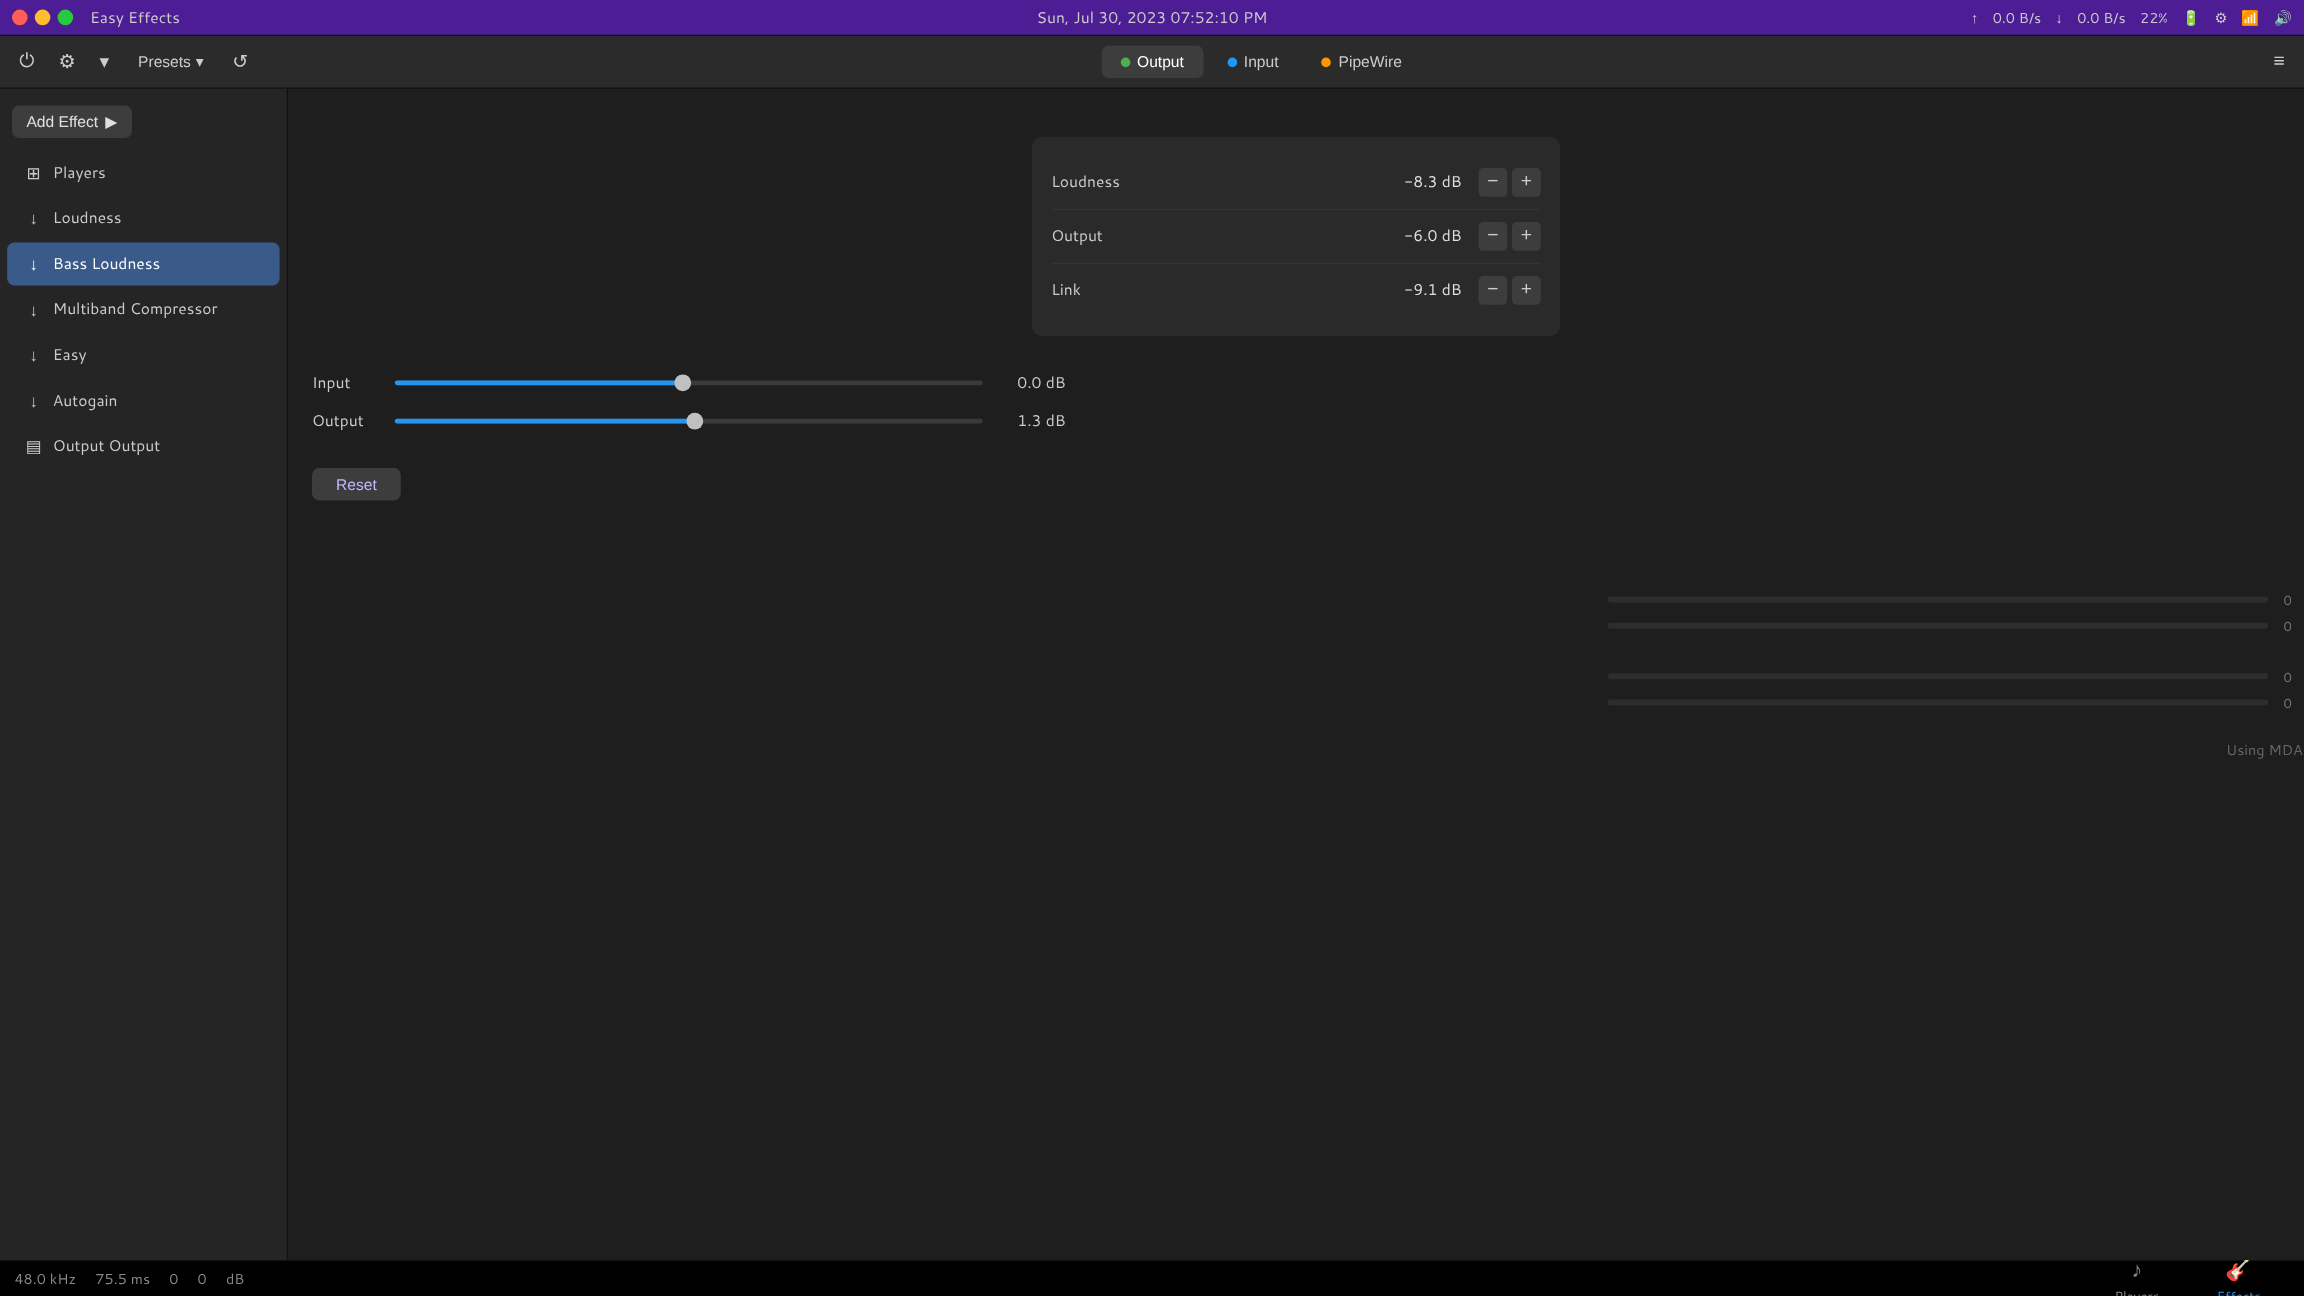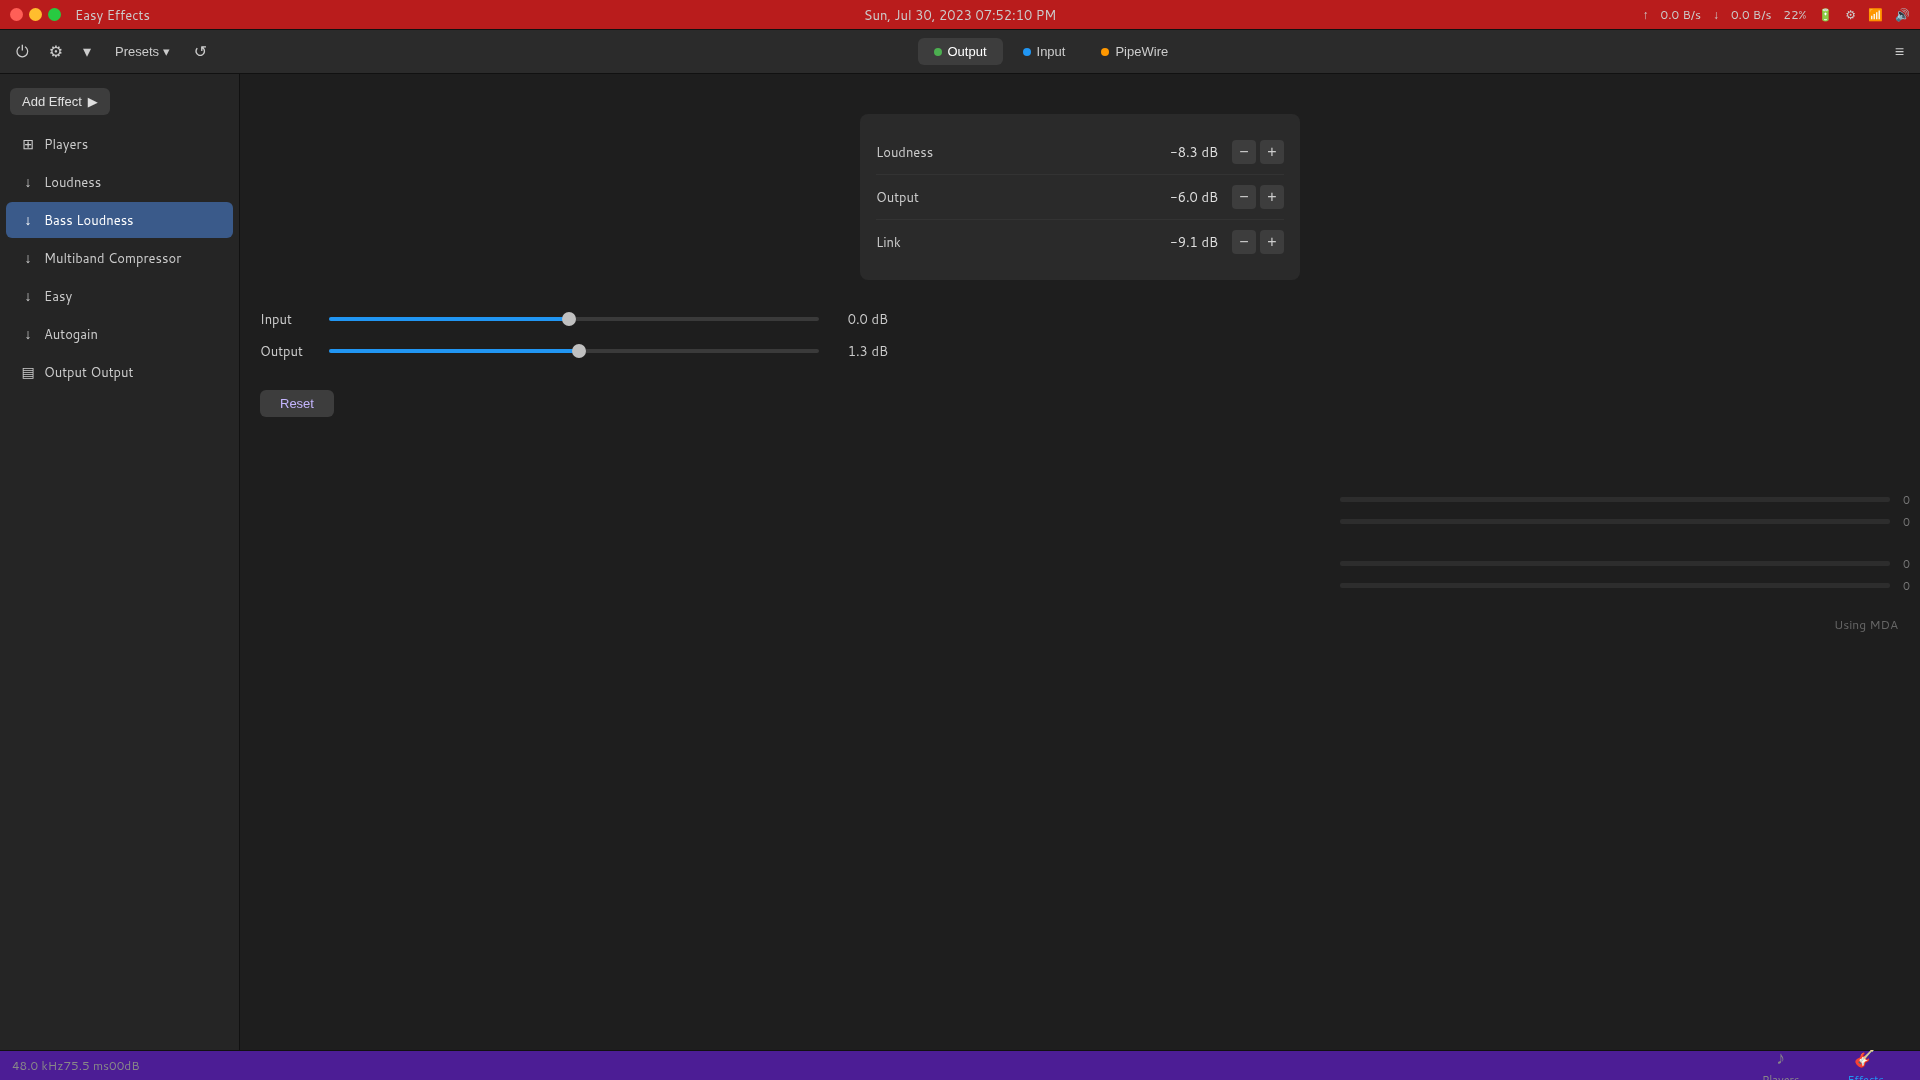--- a/index.html
+++ b/index.html
@@ -9,21 +9,21 @@
       background: #1a1a1a;
       font-family: 'Cantarell', 'Segoe UI', sans-serif;
       color: #e0e0e0;
       overflow: hidden;
       font-size: 13px;
     }
 
     
     .titlebar {
       height: 30px;
-      background: #b91c1c;
+      background: #4c1d95;
       display: flex;
       align-items: center;
       padding: 0 10px;
       justify-content: space-between;
       border-bottom: 1px solid #111;
     }
     .titlebar-left {
       display: flex;
       align-items: center;
       gap: 8px;
@@ -297,28 +297,28 @@
       cursor: pointer;
       padding: 6px 20px;
       border-radius: 6px;
       font-size: 13px;
       margin-top: 10px;
     }
 
     
     .statusbar {
       height: 30px;
-      background: #4c1d95;
+      background: #000000;
       display: flex;
       align-items: center;
       padding: 0 12px;
       border-top: 1px solid #111;
       font-size: 12px;
       color: #888;
-      gap: 0;
+      gap: 16px;
     }
     .statusbar-right {
       margin-left: auto;
       display: flex;
       gap: 0;
     }
     .bottom-tab {
       display: flex;
       flex-direction: column;
       align-items: center;
@@ -535,21 +535,21 @@
           <div style="margin-top: 14px;"></div>
           <div class="vu-single-bar">
             <div class="vu-track"></div>
             <span class="vu-num">0</span>
           </div>
           <div class="vu-single-bar">
             <div class="vu-track"></div>
             <span class="vu-num">0</span>
           </div>
         </div>
-        <div style="display: flex; justify-content: flex-end; padding-right: 22px; margin-top: 20px;">
+        <div style="display: flex; justify-content: flex-end; padding-right: 1px; margin-top: 20px;">
           <span style="font-size: 12px; color: #666;">Using MDA</span>
         </div>
       </div>
 
     </div>
   </div>
 </div>
 
 <div class="statusbar">
   <span>48.0 kHz</span>

